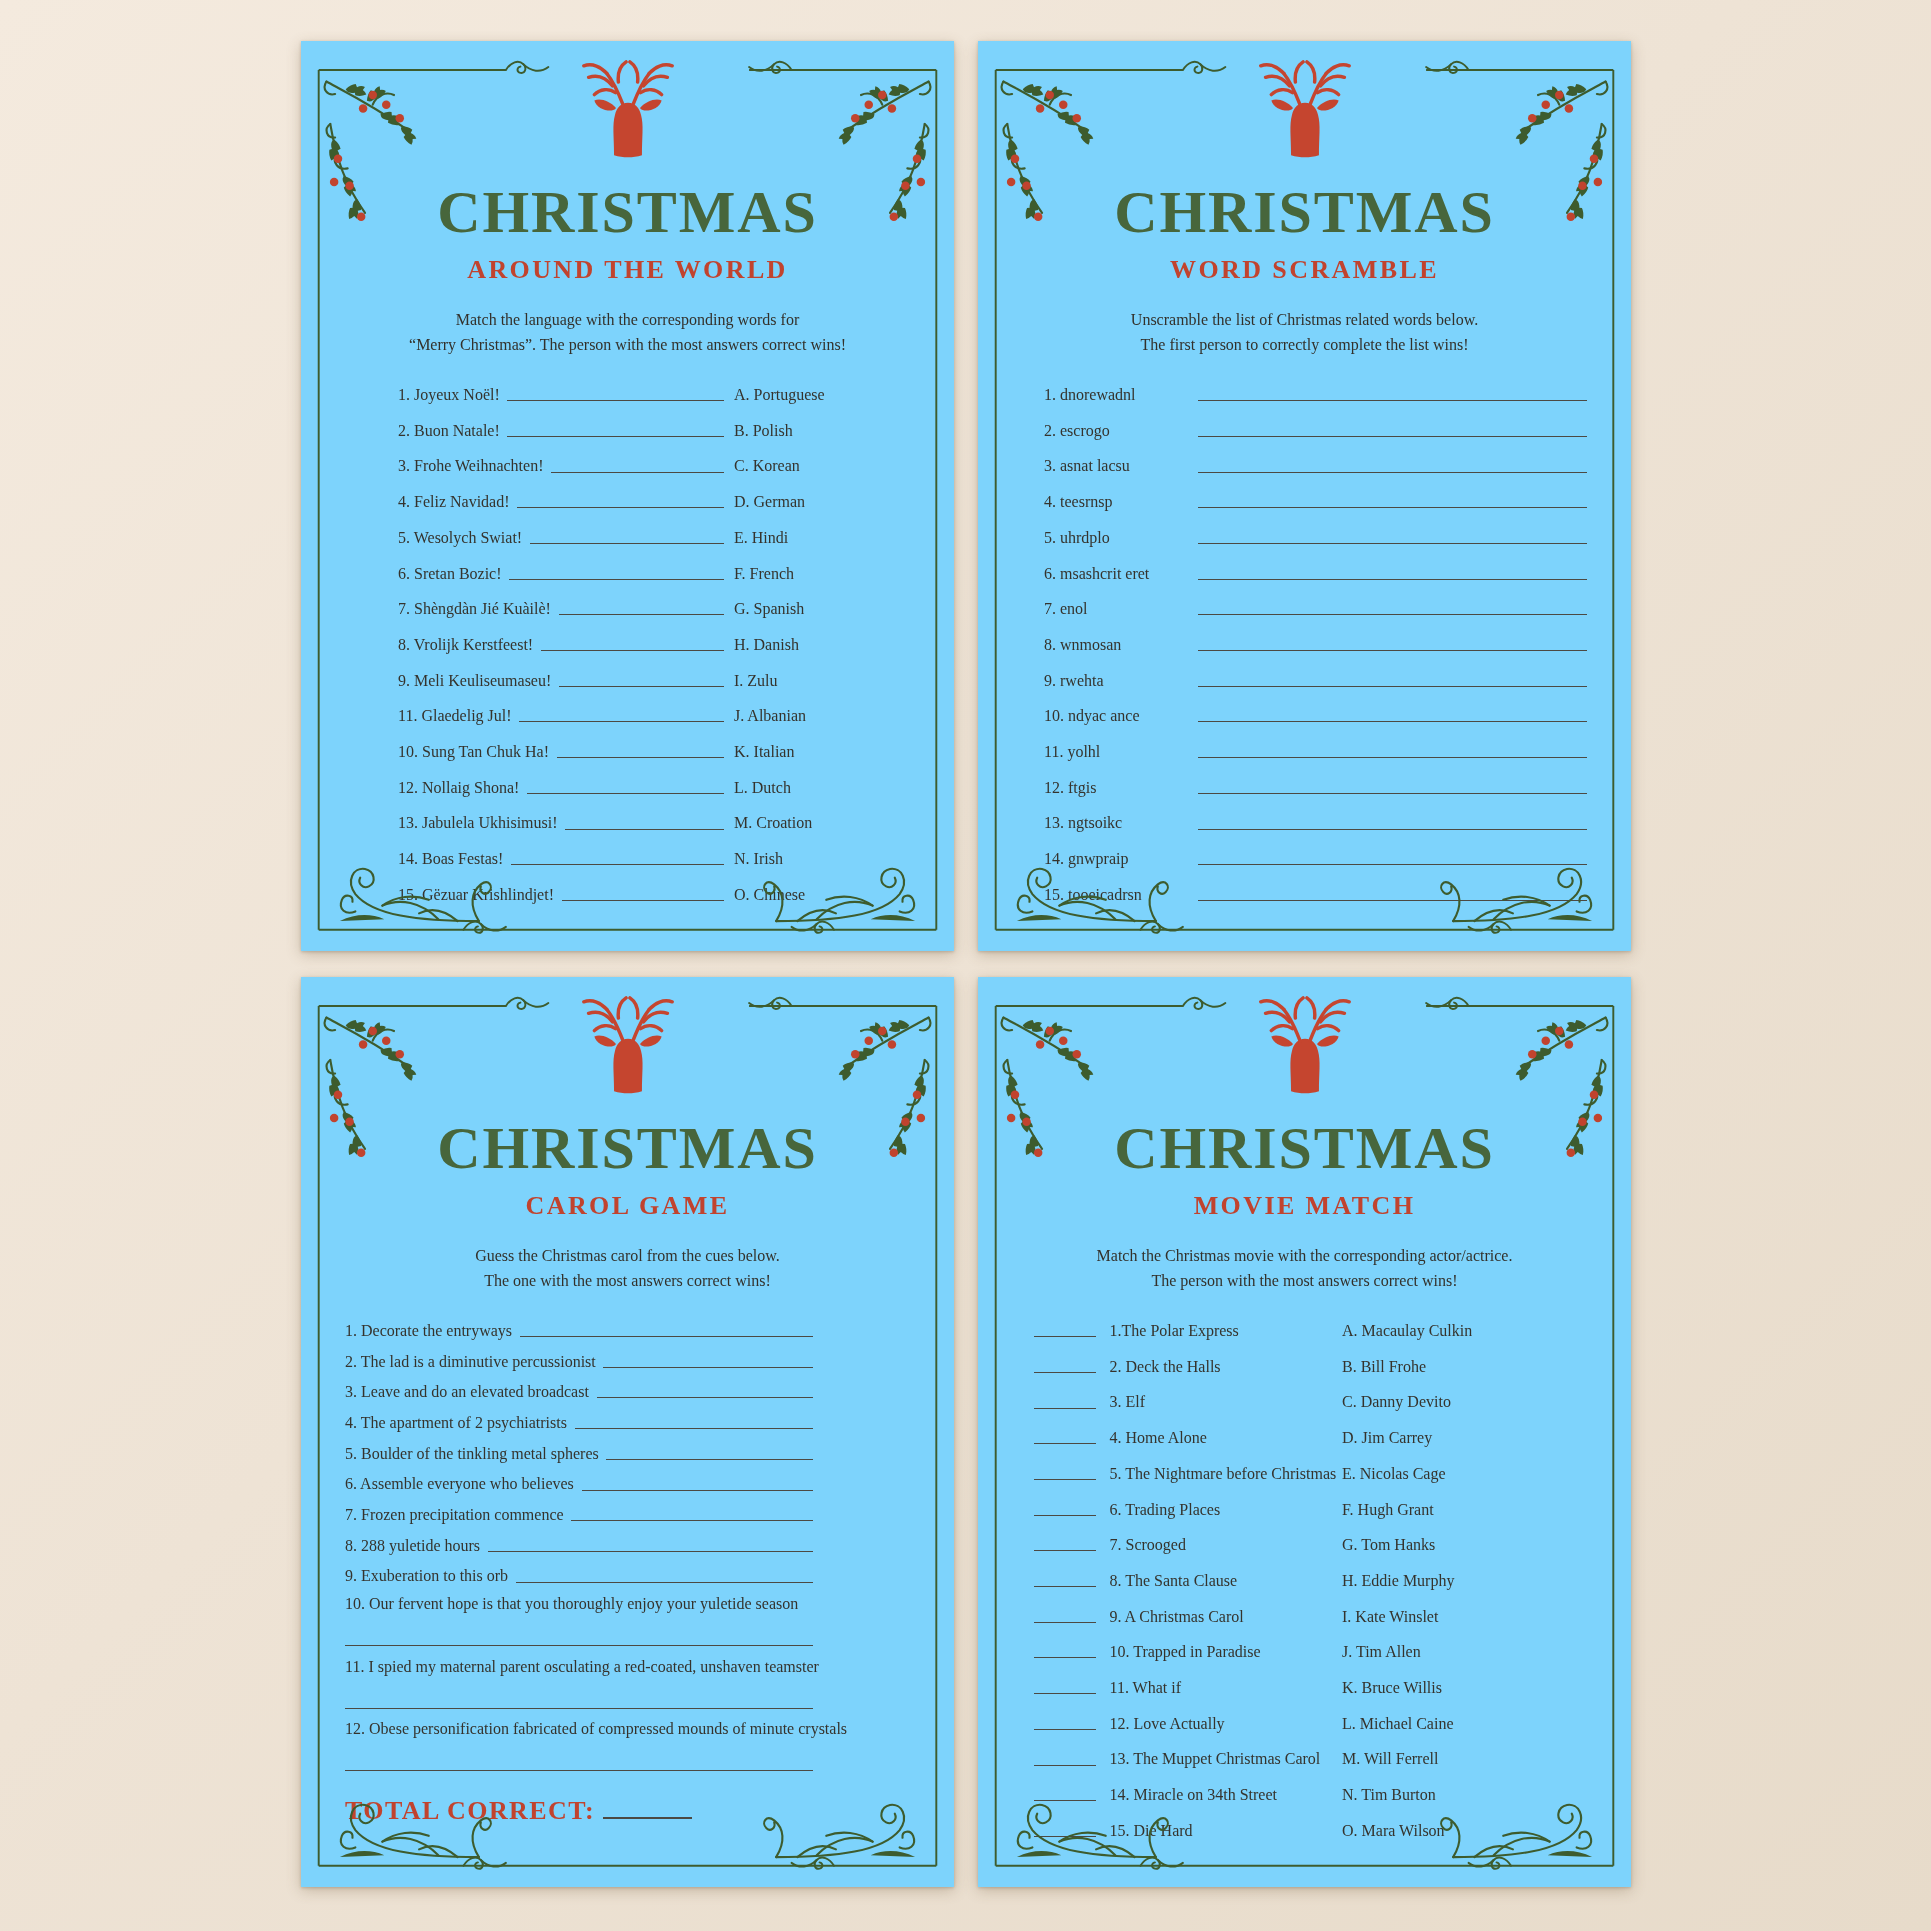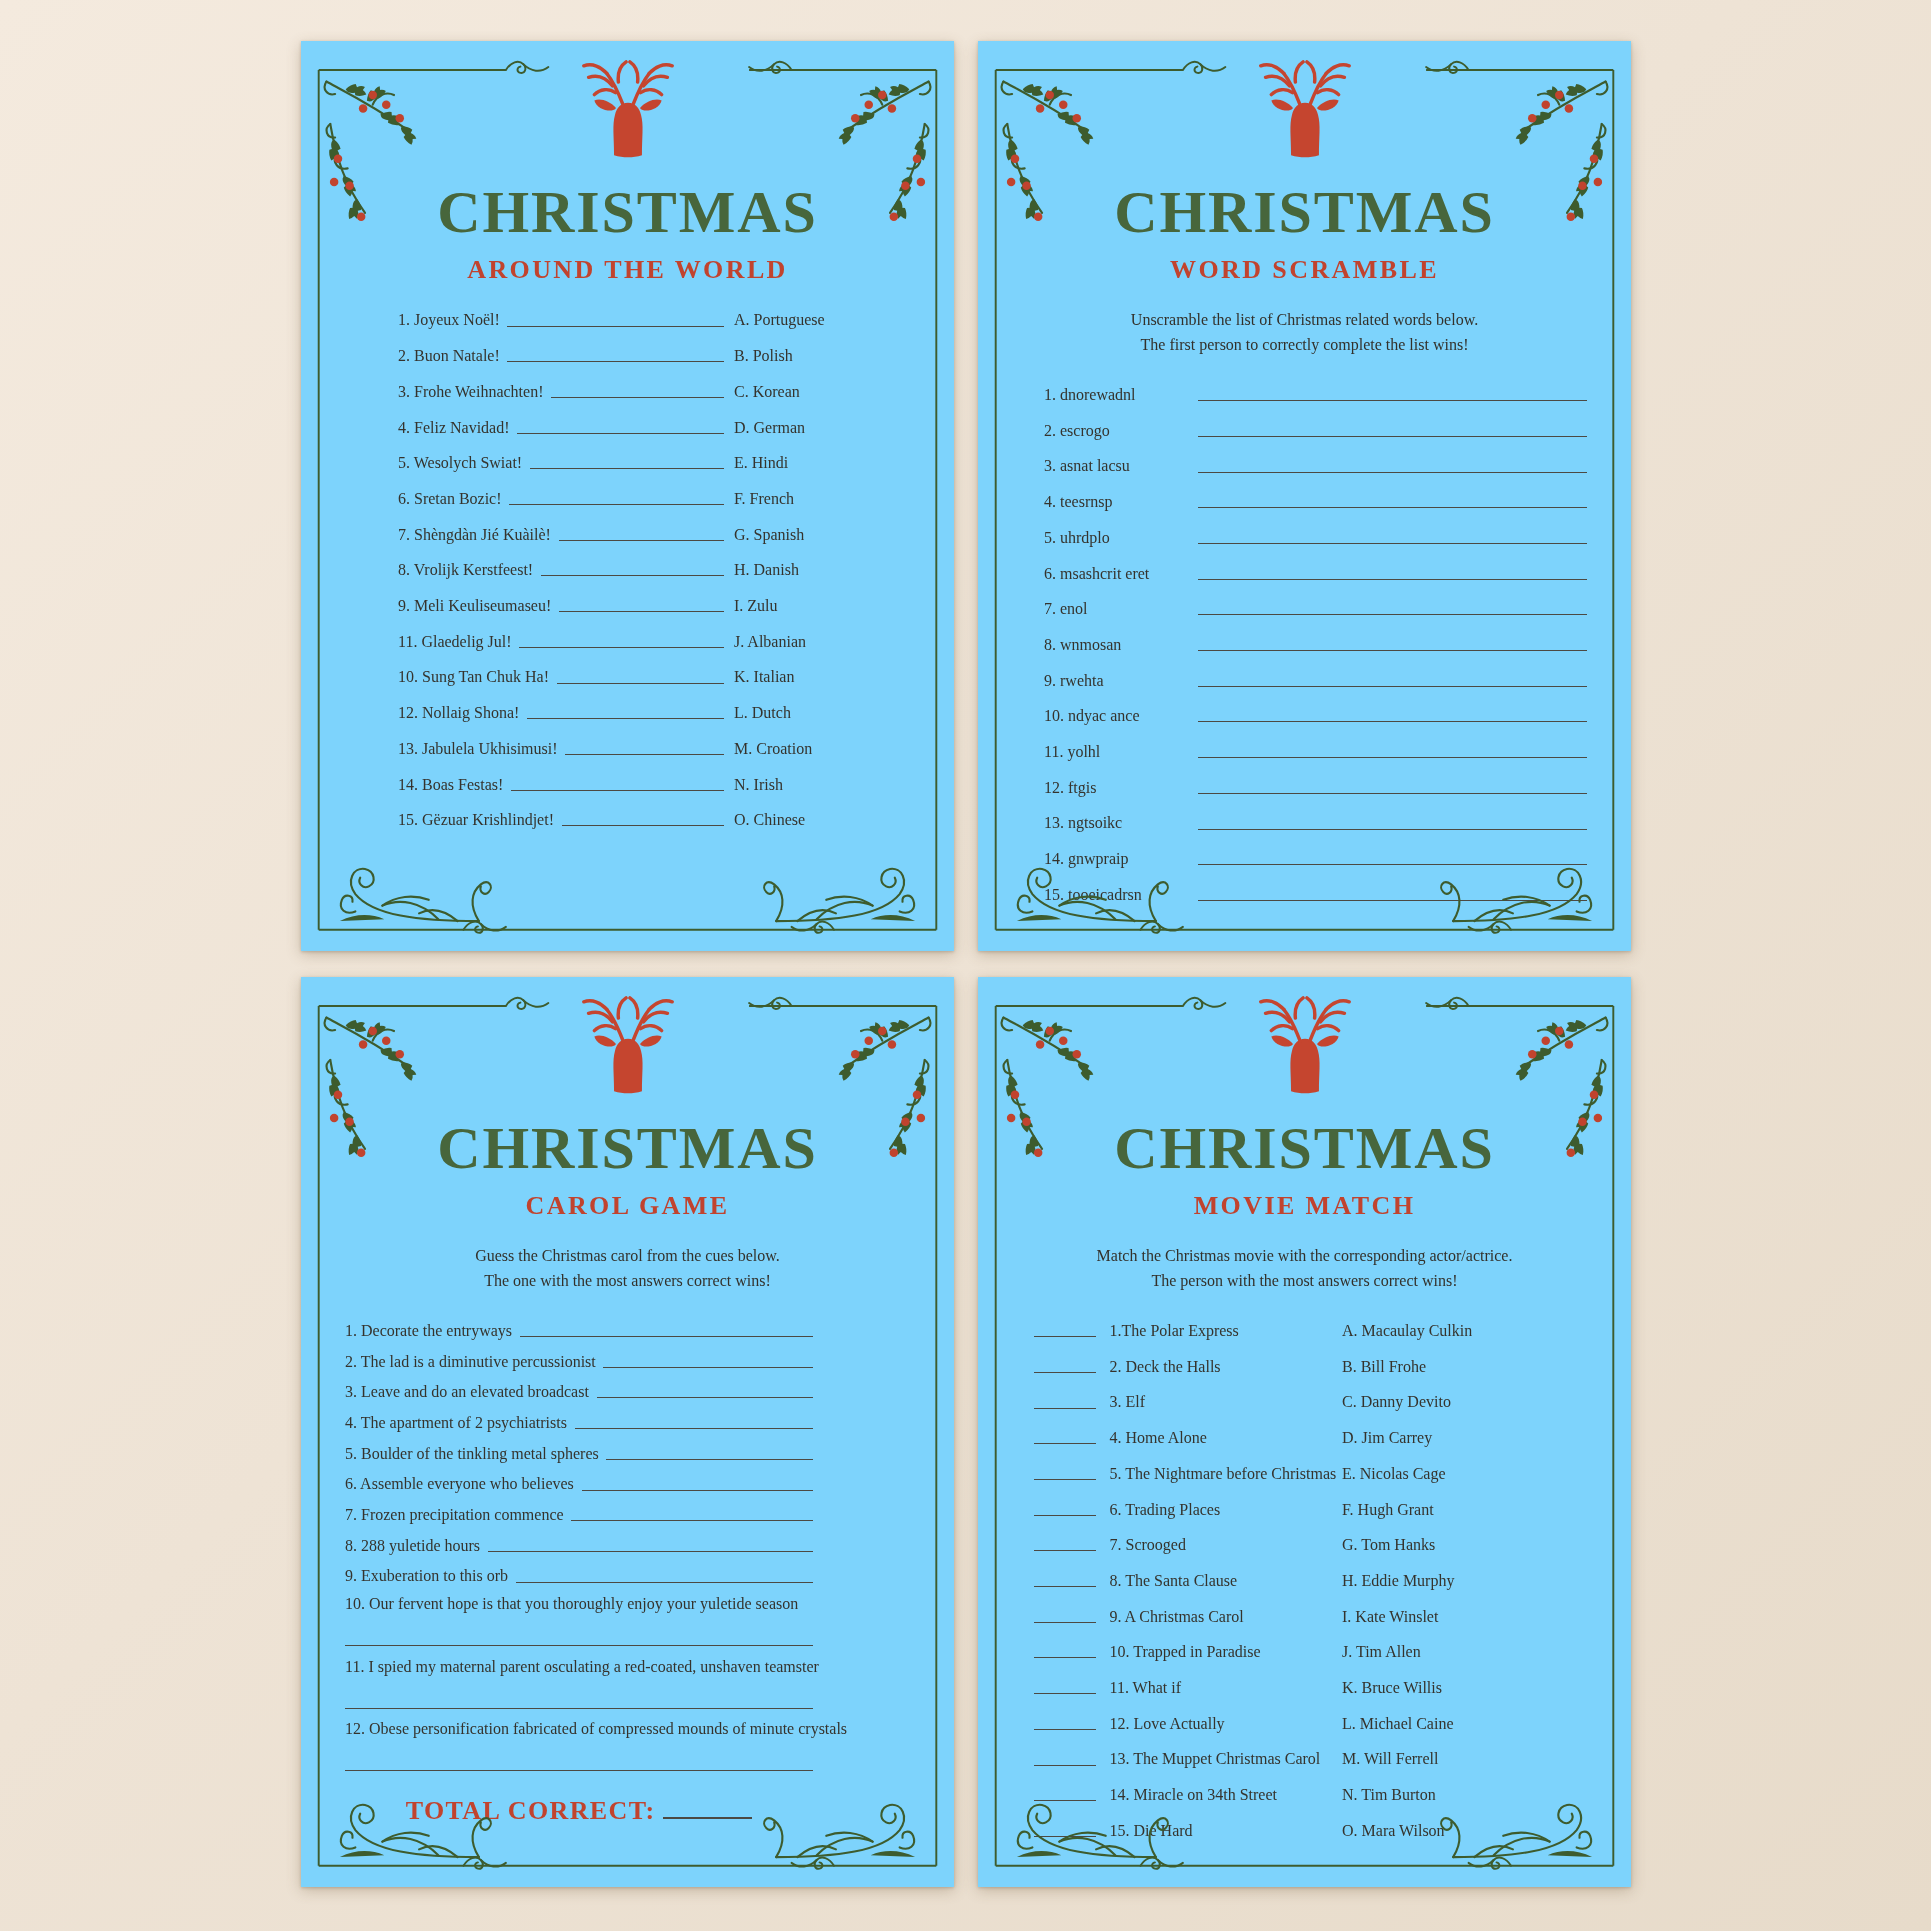--- a/index.html
+++ b/index.html
@@ -44,21 +44,21 @@
   .movie-rows .bline{flex:0 0 62px;border-bottom:1.9px solid #4c4943;margin:0 13.5px 2.9px 0;}
   .movie-rows .q{flex:1 1 auto;}
   .movie-rows .opt{flex:0 0 266px;}
   .carol-rows{margin:25px 141px 0 44px;font-size:16px;height:auto;display:block;}
   .crow{display:flex;align-items:flex-end;height:21px;margin-bottom:9.7px;white-space:nowrap;}
   .crow .line{margin:0 0 2.9px 7.7px;}
   .cwrap{margin-bottom:11.6px;}
   .cwrap .wtext{height:21px;white-space:nowrap;}
   .cwrap .wline{height:29px;border-bottom:1.9px solid #4c4943;}
   .total{
-    margin:25px 141px 0 44px;text-align:center;font-weight:bold;font-size:26px;
+    margin:25px 141px 0 44px;font-weight:bold;font-size:26px;
     color:#c1432e;letter-spacing:1.4px;
   }
   .total .tblank{display:inline-block;width:89px;border-bottom:2.9px solid #4c4943;height:19.3px;margin-left:7.7px;}
 </style>
 </head>
 <body>
 
 <svg width="0" height="0" style="position:absolute" aria-hidden="true">
   <defs>
     <path id="leafS" fill="#3d5c2e" stroke="none" d="M0,0 Q4,-6 9,-7.5 L11,-4.5 Q14.5,-7.5 19,-6.5 L17.5,-3 Q21,-1.5 22,1 Q16.5,4.5 11,4 L10,1.5 Q5,3.5 2,2 Z"></path>
@@ -143,20 +143,24 @@
 
 <div class="card pos0">
   <svg class="frame-svg" viewBox="0 0 676 943">
       <use href="#frame"></use>
     </svg>
   <svg class="deer-svg" viewBox="0 0 120 104">
       <use href="#deerhead"></use>
     </svg>
   <div class="title">CHRISTMAS</div>
   <div class="subtitle">AROUND THE WORLD</div>
+  <div class="instructions">
+    <div>Match the language with the corresponding words for</div>
+    <div>“Merry Christmas”. The person with the most answers correct wins!</div>
+  </div>
   <div class="rows match-rows">
       <div class="row">
         <span class="q">1. Joyeux Noël!</span>
         <span class="line"></span>
         <span class="opt">A. Portuguese</span>
       </div>
       <div class="row">
         <span class="q">2. Buon Natale!</span>
         <span class="line"></span>
         <span class="opt">B. Polish</span>

